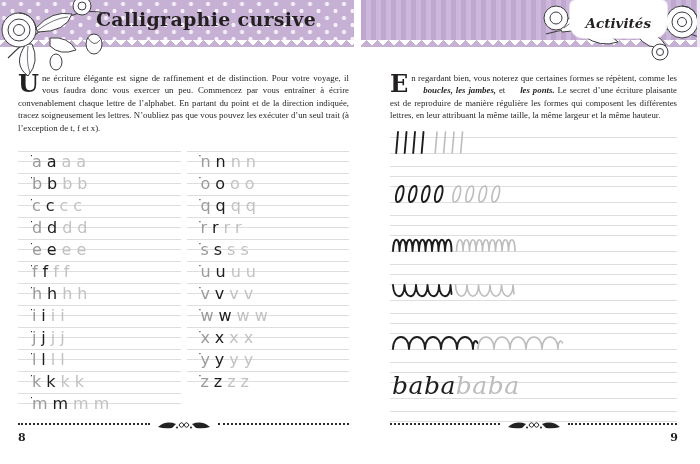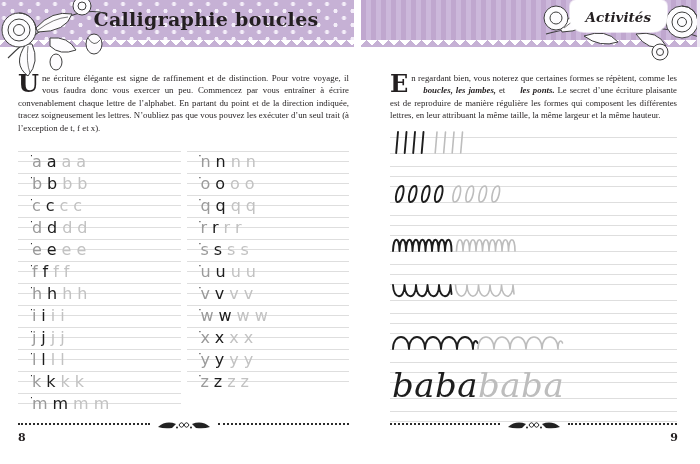--- a/index.html
+++ b/index.html
@@ -14,21 +14,21 @@
       radial-gradient(circle,#f4eef9 1.8px,rgba(0,0,0,0) 2.3px);
     background-size:17px 14px;background-position:4px 4px,12.5px 11px;}
   .banner-right{left:361px;right:0;background:repeating-linear-gradient(90deg,#c0a7cf 0 5px,#ccb8db 5px 10px);}
   .zig{position:absolute;top:40px;height:7px;
     background:conic-gradient(from 135deg at 50% 0,#c6b1d5 90deg,rgba(0,0,0,0) 0) 0 0/11px 7px repeat-x;}
   .zig-left{left:0;width:354px;}
   .zig-right{left:361px;right:0;}
   .page-title{position:absolute;left:72px;top:8px;width:268px;text-align:center;z-index:3;
     font-family:"DejaVu Serif",serif;font-weight:bold;font-size:19px;letter-spacing:.3px;color:#241f21;}
   .badge{position:absolute;top:0;right:33px;z-index:6;background:#ffffff;
-    border-radius:6px 6px 14px 14px;padding:9px 16px 7px;
+    border-radius:6px 6px 14px 14px;padding:15px 16px 7px;
     font-family:"DejaVu Serif",serif;font-style:italic;font-weight:bold;font-size:13.5px;color:#241f21;
     box-shadow:0 0 0 1px rgba(255,255,255,.6);}
   .rose{position:absolute;z-index:5;}
   .rose-left{left:-8px;top:-8px;}
   .rose-right{right:-8px;top:-6px;z-index:4;}
   .page-edge{position:absolute;right:0;top:0;width:3px;height:47px;background:#efe9f4;z-index:7;}
 
   
   .page{position:absolute;top:72px;}
   .page-l{left:18px;width:331px;}
@@ -53,21 +53,21 @@
   .start-dot{font-style:normal;color:#111;font-size:9px;vertical-align:8px;margin-right:-1px;}
 
   
   .practice{margin-top:7px;}
   .practice-unit{margin-bottom:1px;}
   .model-line{position:relative;height:28px;}
   .model-line .rule-mid{top:8px;}
   .model-line .rule-base{top:24px;}
   .model-line svg{position:absolute;left:0;top:0;z-index:2;}
   .text-model{position:absolute;left:2px;top:-4px;z-index:2;font-family:"DejaVu Serif",serif;
-    font-style:italic;font-size:34px;line-height:31px;letter-spacing:.5px;color:#1d1d1d;}
+    font-style:italic;font-size:25px;line-height:31px;letter-spacing:.5px;color:#1d1d1d;}
   .text-traced{color:#bdbdbd;}
   .empty-rule{height:9px;border-bottom:1px solid #dedede;}
 
   
   .footer{position:absolute;top:420px;height:10px;display:flex;align-items:center;gap:6px;}
   .footer-l{left:18px;width:331px;}
   .footer-r{left:390px;width:287px;}
   .dotline{flex:1;height:0;border-bottom:2px dotted #2c2c2c;transform:translateY(-1px);}
   .pagenum{position:absolute;top:431px;font-family:"DejaVu Serif",serif;font-weight:bold;font-size:11px;}
   .pagenum-8{left:18px;}
@@ -76,21 +76,21 @@
 </head>
 <body>
 
 <div class="spread">
 
   <div class="banner banner-left"></div>
   <div class="banner banner-right"></div>
   <div class="zig zig-left"></div>
   <div class="zig zig-right"></div>
 
-  <div class="page-title">Calligraphie boucles</div>
+  <div class="page-title">Calligraphie cursive</div>
   <div class="badge">Activités</div>
   <div class="page-edge"></div>
 
   <svg class="rose rose-left" width="122" height="88" viewBox="0 0 122 88">
     <g fill="#fdfcfe" stroke="#3d3d3d" stroke-width="1" stroke-linejoin="round">
       <path d="M16 66 C34 48 52 34 78 24 C92 19 104 18 114 22" fill="none" stroke-width="1.1"></path>
       <path d="M44 36 Q60 18 80 22 Q74 40 46 40 Z"></path>
       <path d="M46 38 Q62 26 76 25" fill="none" stroke-width=".7"></path>
       <path d="M34 52 Q20 72 36 84 Q48 70 40 52 Z"></path>
       <path d="M36 54 Q34 70 38 81" fill="none" stroke-width=".7"></path>

